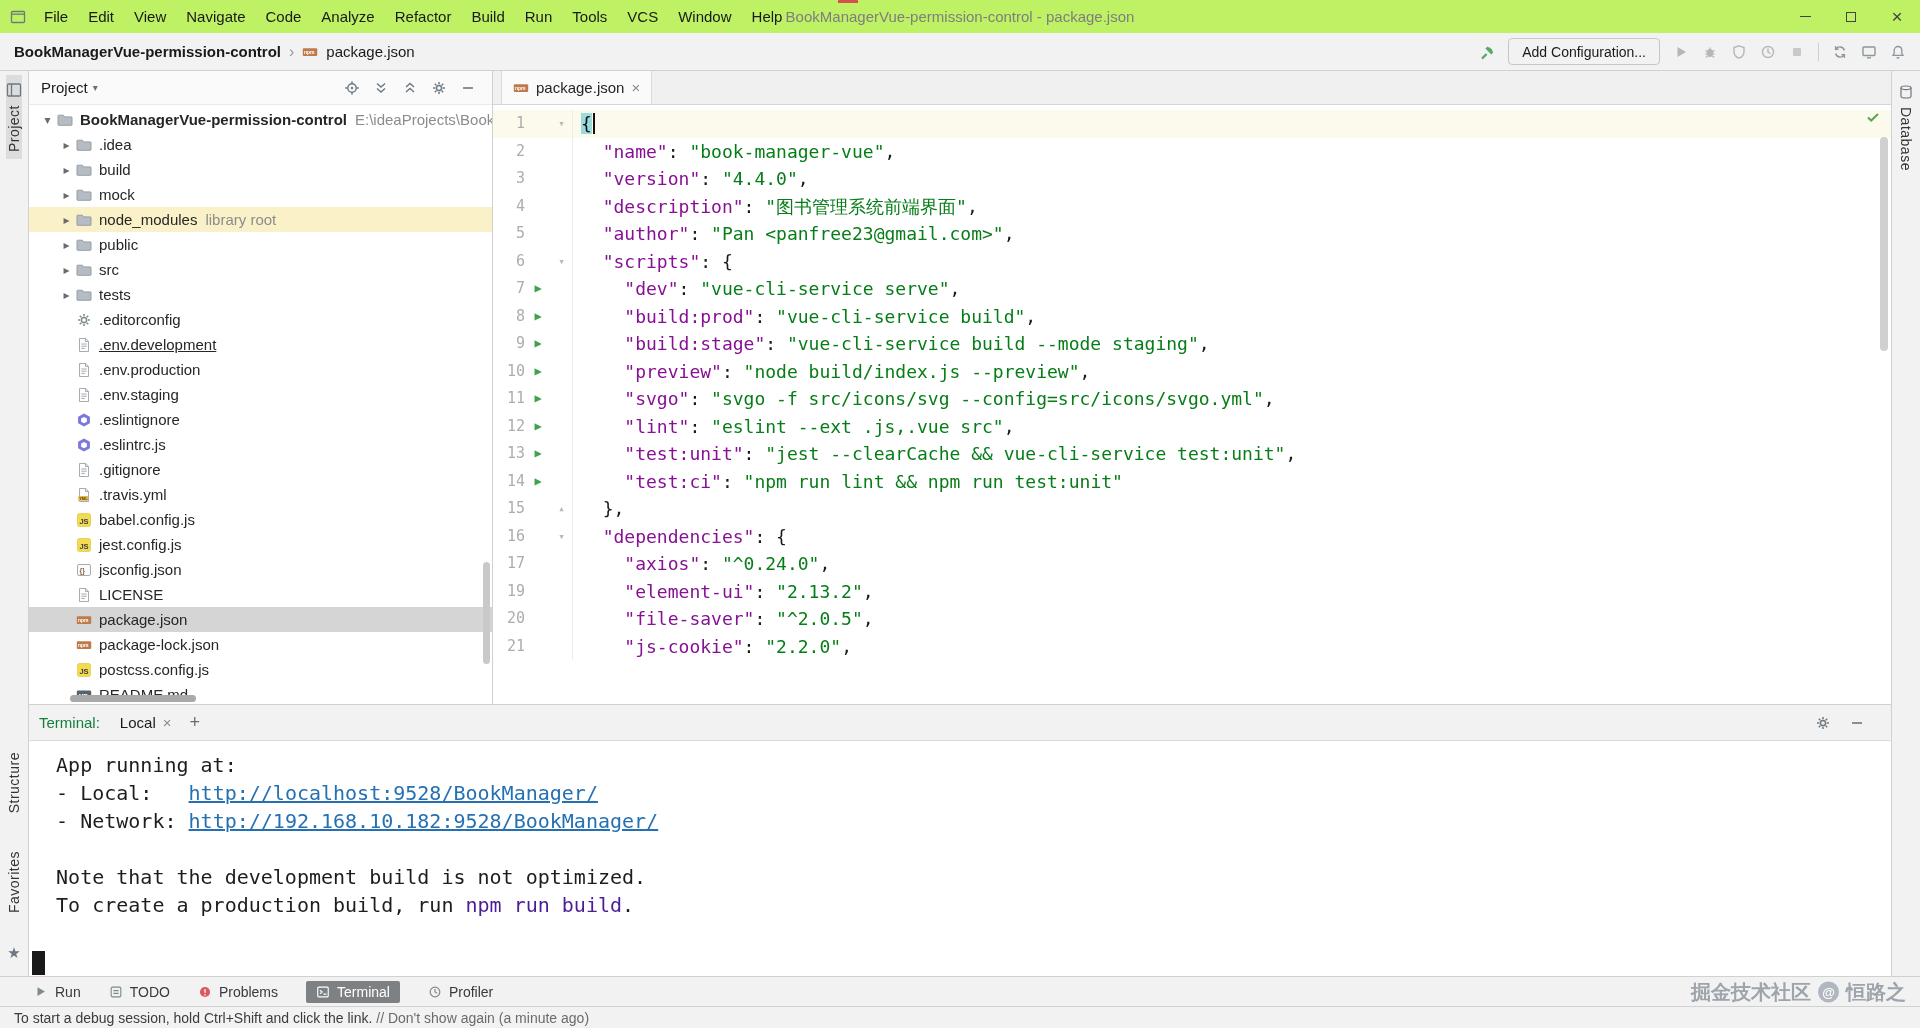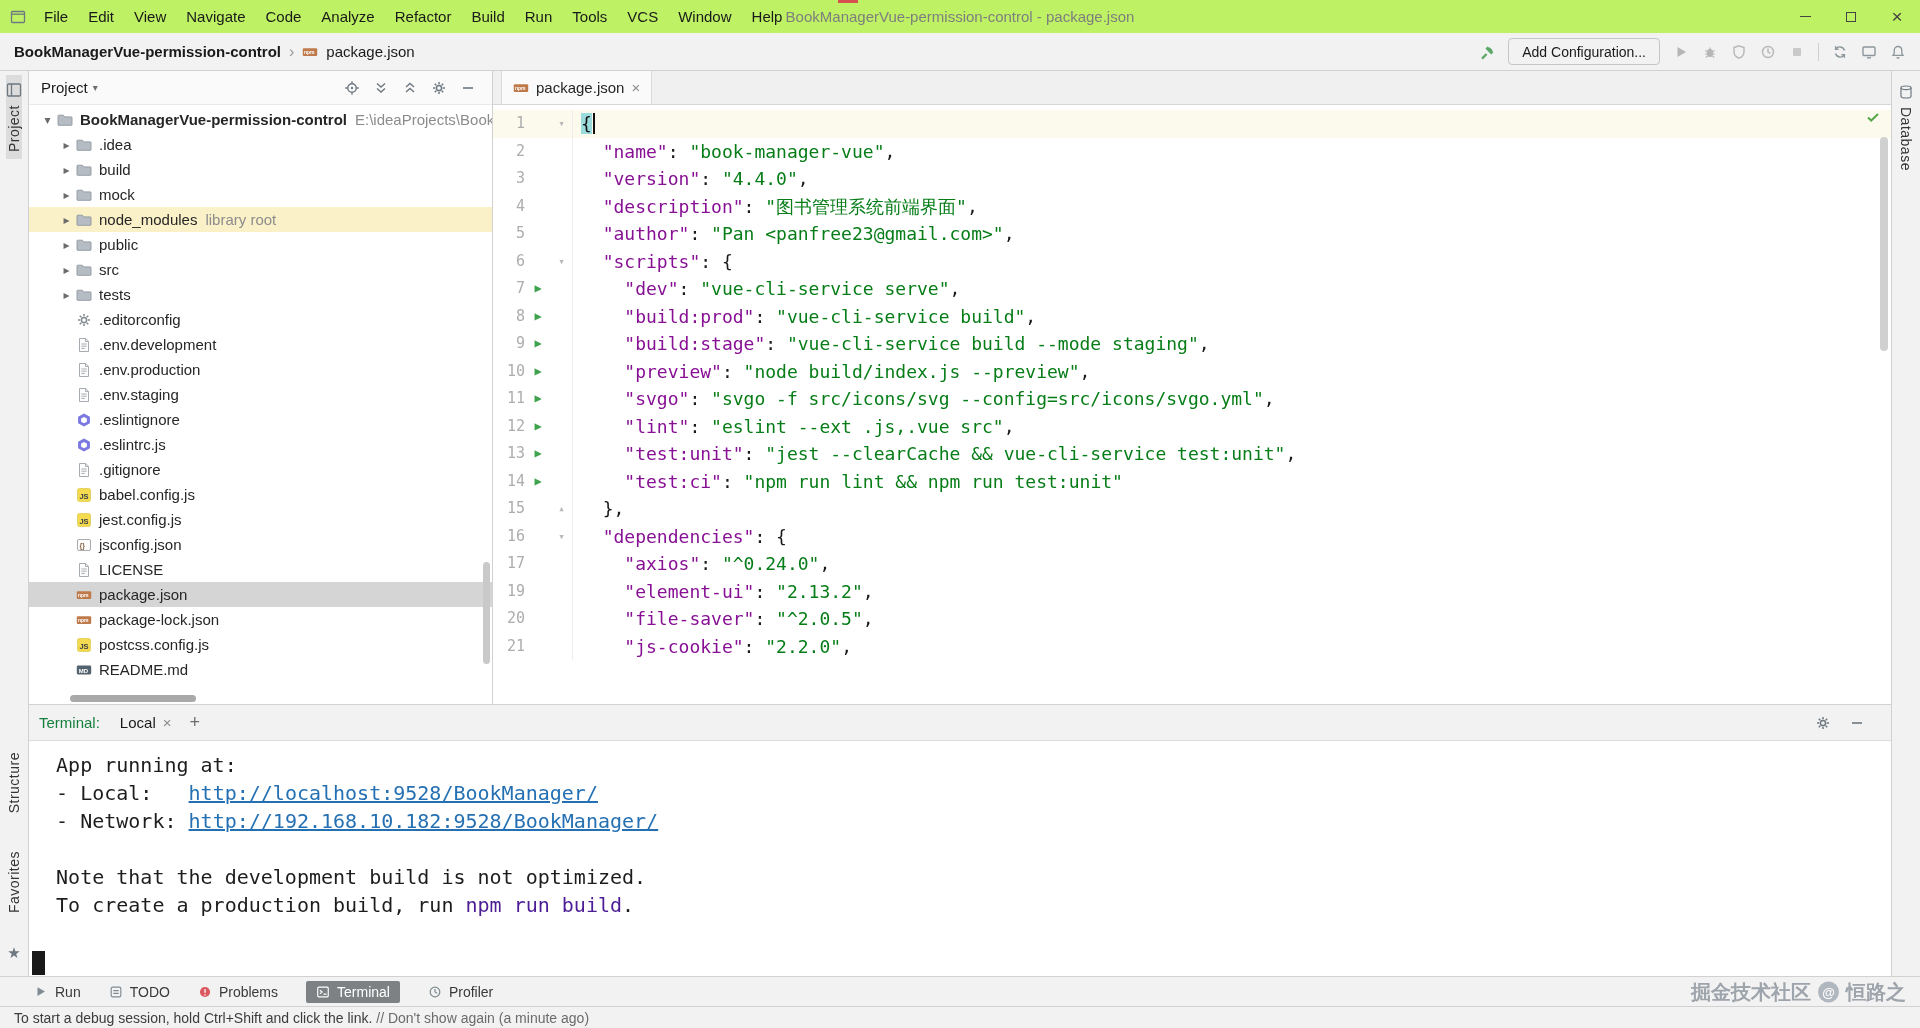--- a/index.html
+++ b/index.html
@@ -370,21 +370,21 @@
               <span class="icn ticon">
                 <svg width="16" height="16" viewBox="0 0 16 16" xmlns="http://www.w3.org/2000/svg">
                   <g fill="none" stroke="#7F8B91" stroke-width="1.5">
                     <circle cx="8" cy="8" r="2.6"></circle>
                     <path d="M8 2v2.2M8 11.8V14M2 8h2.2M11.8 8H14M3.8 3.8l1.5 1.5M10.7 10.7l1.5 1.5M12.2 3.8l-1.5 1.5M5.3 10.7l-1.5 1.5"></path>
                   </g>
                 </svg>
               </span>
               <span class="tlabel">.editorconfig</span>
             </div>
-            <div class="trow" style="padding-left: 29px;">
+            <div class="trow" style="padding-left: 29px; text-decoration: underline;">
               <span class="chev"></span>
               <span class="icn ticon">
                 <svg width="16" height="16" viewBox="0 0 16 16" xmlns="http://www.w3.org/2000/svg">
                   <path d="M3.5 1.5h6.2l2.8 2.8v10.2H3.5z" fill="#FDFDFD" stroke="#9CA3A9" stroke-width="0.9"></path>
                   <path d="M9.5 1.7v2.8h2.8" fill="none" stroke="#9CA3A9" stroke-width="0.9"></path>
                   <path d="M5.3 7h5.4M5.3 9.2h5.4M5.3 11.4h3.6" stroke="#A8AEB4" stroke-width="1"></path>
                 </svg>
               </span>
               <span class="tlabel">.env.development</span>
             </div>
@@ -433,20 +433,32 @@
             <div class="trow" style="padding-left: 29px;">
               <span class="chev"></span>
               <span class="icn ticon">
                 <svg width="16" height="16" viewBox="0 0 16 16" xmlns="http://www.w3.org/2000/svg">
                   <path d="M3.5 1.5h6.2l2.8 2.8v10.2H3.5z" fill="#FDFDFD" stroke="#9CA3A9" stroke-width="0.9"></path>
                   <path d="M9.5 1.7v2.8h2.8" fill="none" stroke="#9CA3A9" stroke-width="0.9"></path>
                   <path d="M5.3 7h5.4M5.3 9.2h5.4M5.3 11.4h3.6" stroke="#A8AEB4" stroke-width="1"></path>
                 </svg>
               </span>
               <span class="tlabel">.gitignore</span>
+            </div>
+            <div class="trow" style="padding-left: 29px;">
+              <span class="chev"></span>
+              <span class="icn ticon">
+                <svg width="16" height="16" viewBox="0 0 16 16" xmlns="http://www.w3.org/2000/svg">
+                  <path d="M3.5 1.5h6.2l2.8 2.8v10.2H3.5z" fill="#FDFDFD" stroke="#9CA3A9" stroke-width="0.9"></path>
+                  <path d="M9.5 1.7v2.8h2.8" fill="none" stroke="#9CA3A9" stroke-width="0.9"></path>
+                  <rect x="2.2" y="9" width="10" height="4.8" rx="0.8" fill="#E8B647"></rect>
+                  <text x="3.2" y="12.8" font-size="4" font-weight="bold" fill="#5D4A12">YML</text>
+                </svg>
+              </span>
+              <span class="tlabel">.travis.yml</span>
             </div>
             <div class="trow" style="padding-left: 29px;">
               <span class="chev"></span>
               <span class="icn ticon">
                 <svg width="16" height="16" viewBox="0 0 16 16" xmlns="http://www.w3.org/2000/svg">
                   <rect x="1.5" y="1.5" width="13" height="13" rx="1.8" fill="#F3DA4E" stroke="#D9C23A" stroke-width="0.6"></rect>
                   <text x="3.4" y="11.8" font-size="7.5" font-weight="bold" fill="#3A3F45">JS</text>
                 </svg>
               </span>
               <span class="tlabel">babel.config.js</span>

